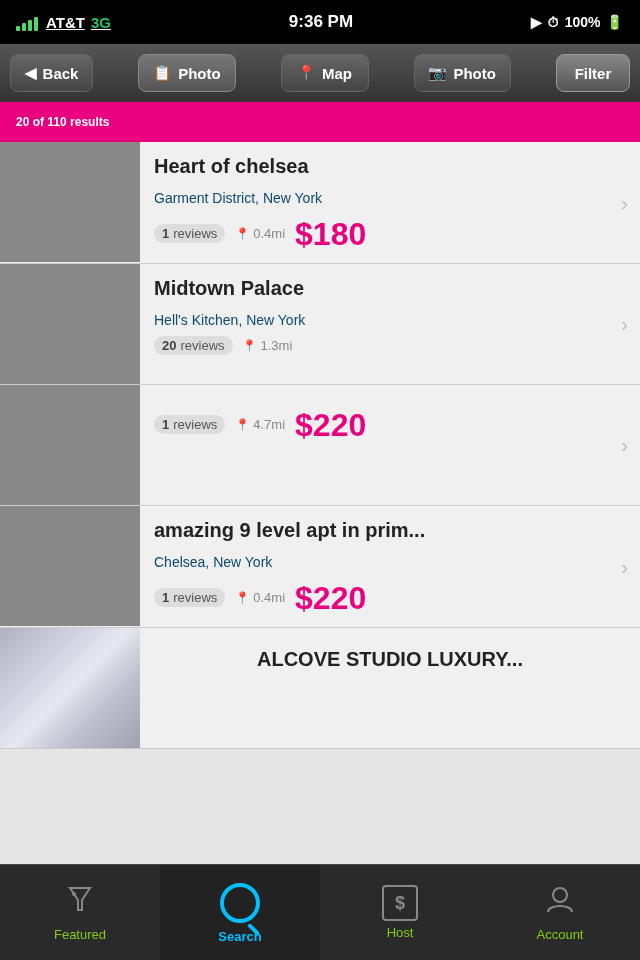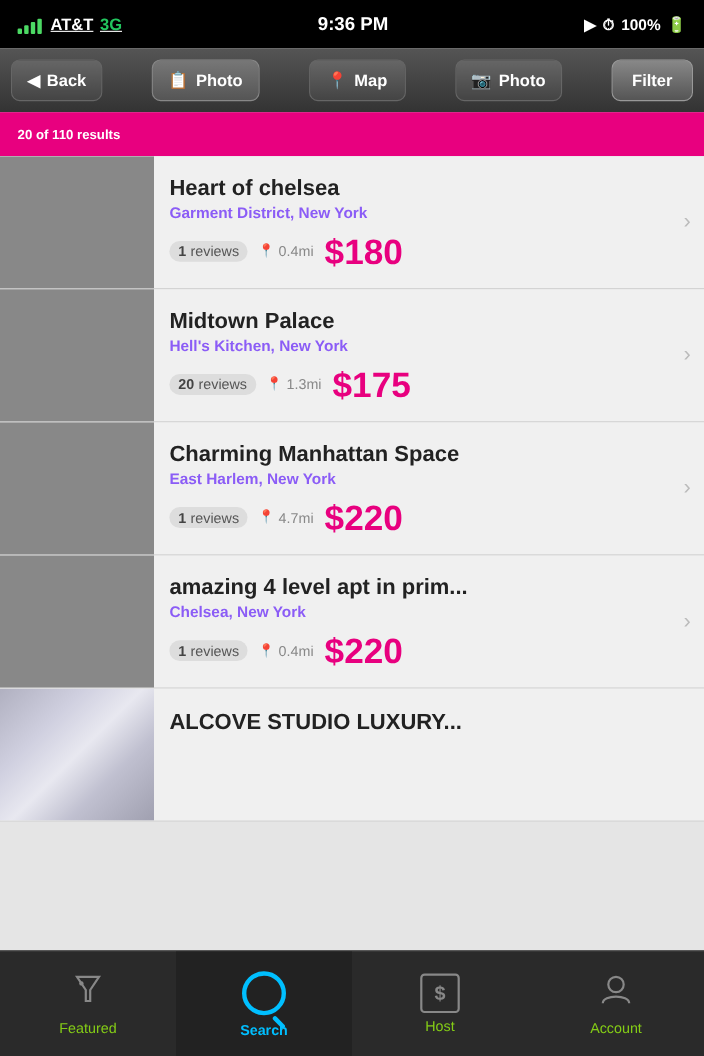--- a/index.html
+++ b/index.html
@@ -92,21 +92,21 @@
     
     .listings {
       background: #e5e5e5;
       overflow: hidden;
     }
 
     .listing-item {
       background: #f0f0f0;
       border-bottom: 1px solid #ccc;
       display: flex;
-      align-items: center;
+      align-items: flex-start;
       min-height: 120px;
       position: relative;
     }
 
     .listing-thumb {
       width: 140px;
       min-height: 120px;
       flex-shrink: 0;
       overflow: hidden;
       background: #888;
@@ -150,23 +150,22 @@
     .listing-title {
       font-size: 20px;
       font-weight: 700;
       color: #222;
       line-height: 1.2;
       padding-right: 24px;
     }
 
     .listing-location {
       font-size: 14px;
-      color: #8b5cf6;
-      margin-top: 2px;
-      font-weight: bold;
+      color: #0c4a6e;
+      margin-top: 12px;
     }
 
     .listing-meta {
       display: flex;
       align-items: center;
       gap: 10px;
       margin-top: 8px;
     }
 
     .reviews-badge {
@@ -213,20 +212,21 @@
     .listing-item-partial {
       background: #f0f0f0;
       display: flex;
       align-items: stretch;
       min-height: 80px;
       overflow: hidden;
     }
     .listing-info-partial {
       flex: 1;
       padding: 20px 14px 10px 14px;
+      text-align: center;
     }
     .listing-title-partial {
       font-size: 20px;
       font-weight: 700;
       color: #222;
     }
 
     
     .tab-bar {
       position: absolute;
@@ -391,55 +391,50 @@
       </div>
       <div class="listing-meta">
         <div class="reviews-badge">
           <span class="reviews-count">20</span>
           <span>reviews</span>
         </div>
         <div class="distance">
           <span class="pin-icon">📍</span>
           <span>1.3mi</span>
         </div>
-        <div class="listing-price">$175</div>
       </div>
     </div>
     <span class="chevron">›</span>
   </div>
     <div class="listing-item">
     <div class="listing-thumb">
       <div class="thumb-bedroom"></div>
     </div>
     <div class="listing-info">
-      <div>
-        <div class="listing-title">Charming Manhattan Space</div>
-        <div class="listing-location">East Harlem, New York</div>
-      </div>
       <div class="listing-meta">
         <div class="reviews-badge">
           <span class="reviews-count">1</span>
           <span>reviews</span>
         </div>
         <div class="distance">
           <span class="pin-icon">📍</span>
           <span>4.7mi</span>
         </div>
         <div class="listing-price">$220</div>
       </div>
     </div>
     <span class="chevron">›</span>
   </div>
     <div class="listing-item">
     <div class="listing-thumb">
       <div class="thumb-apartment"></div>
     </div>
     <div class="listing-info">
       <div>
-        <div class="listing-title">amazing 4 level apt in prim...</div>
+        <div class="listing-title">amazing 9 level apt in prim...</div>
         <div class="listing-location">Chelsea, New York</div>
       </div>
       <div class="listing-meta">
         <div class="reviews-badge">
           <span class="reviews-count">1</span>
           <span>reviews</span>
         </div>
         <div class="distance">
           <span class="pin-icon">📍</span>
           <span>0.4mi</span>

